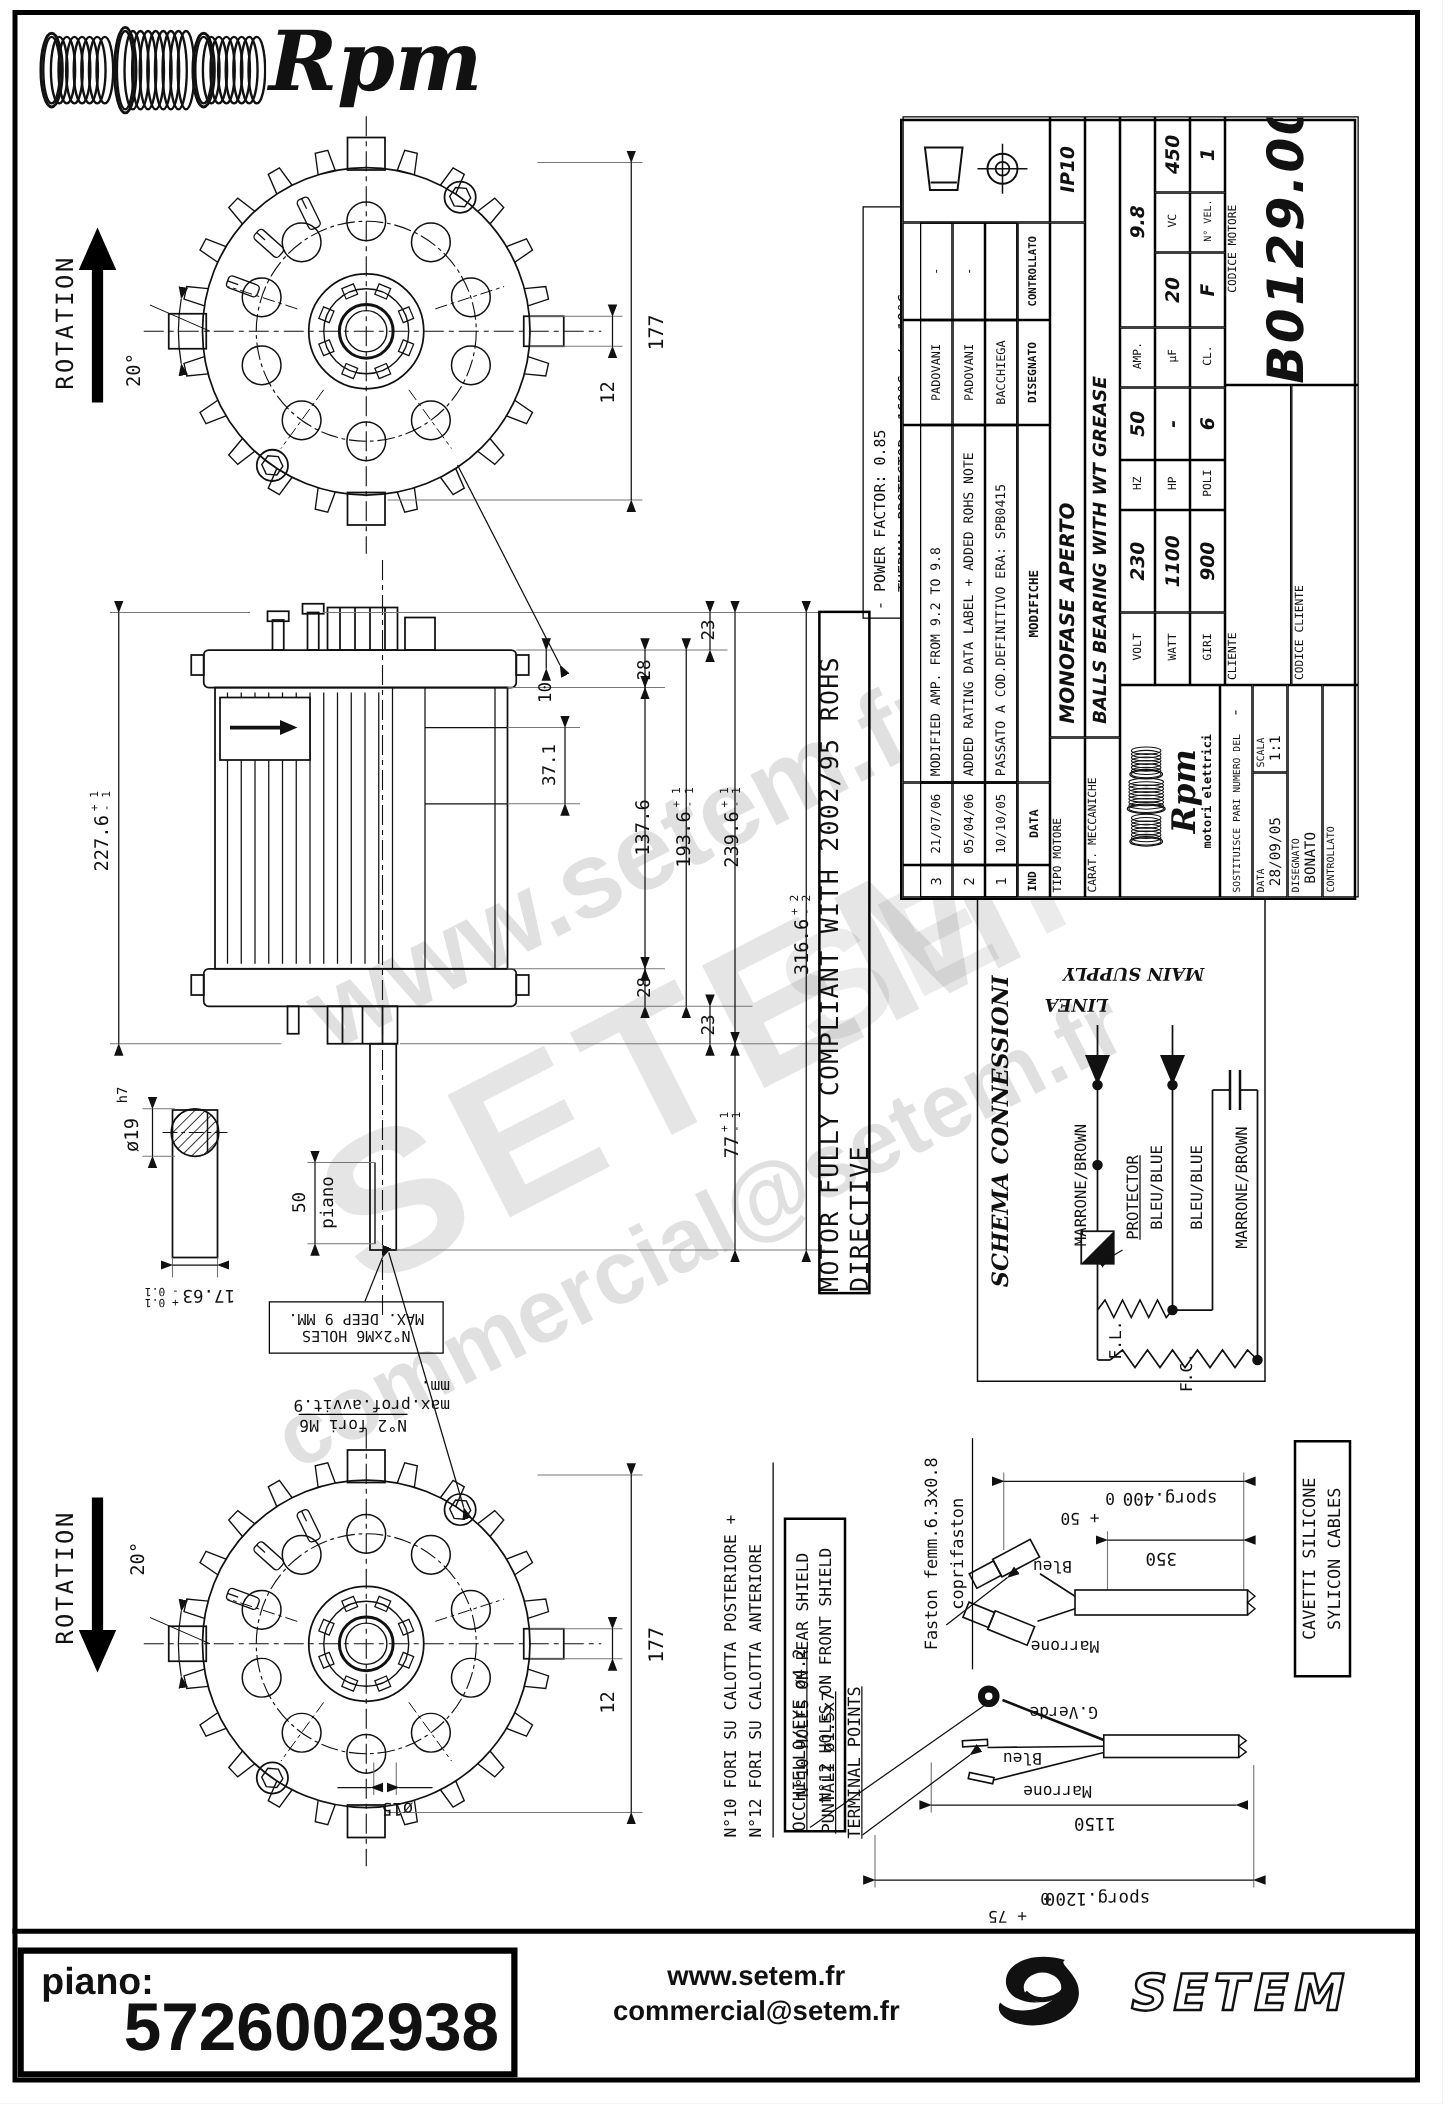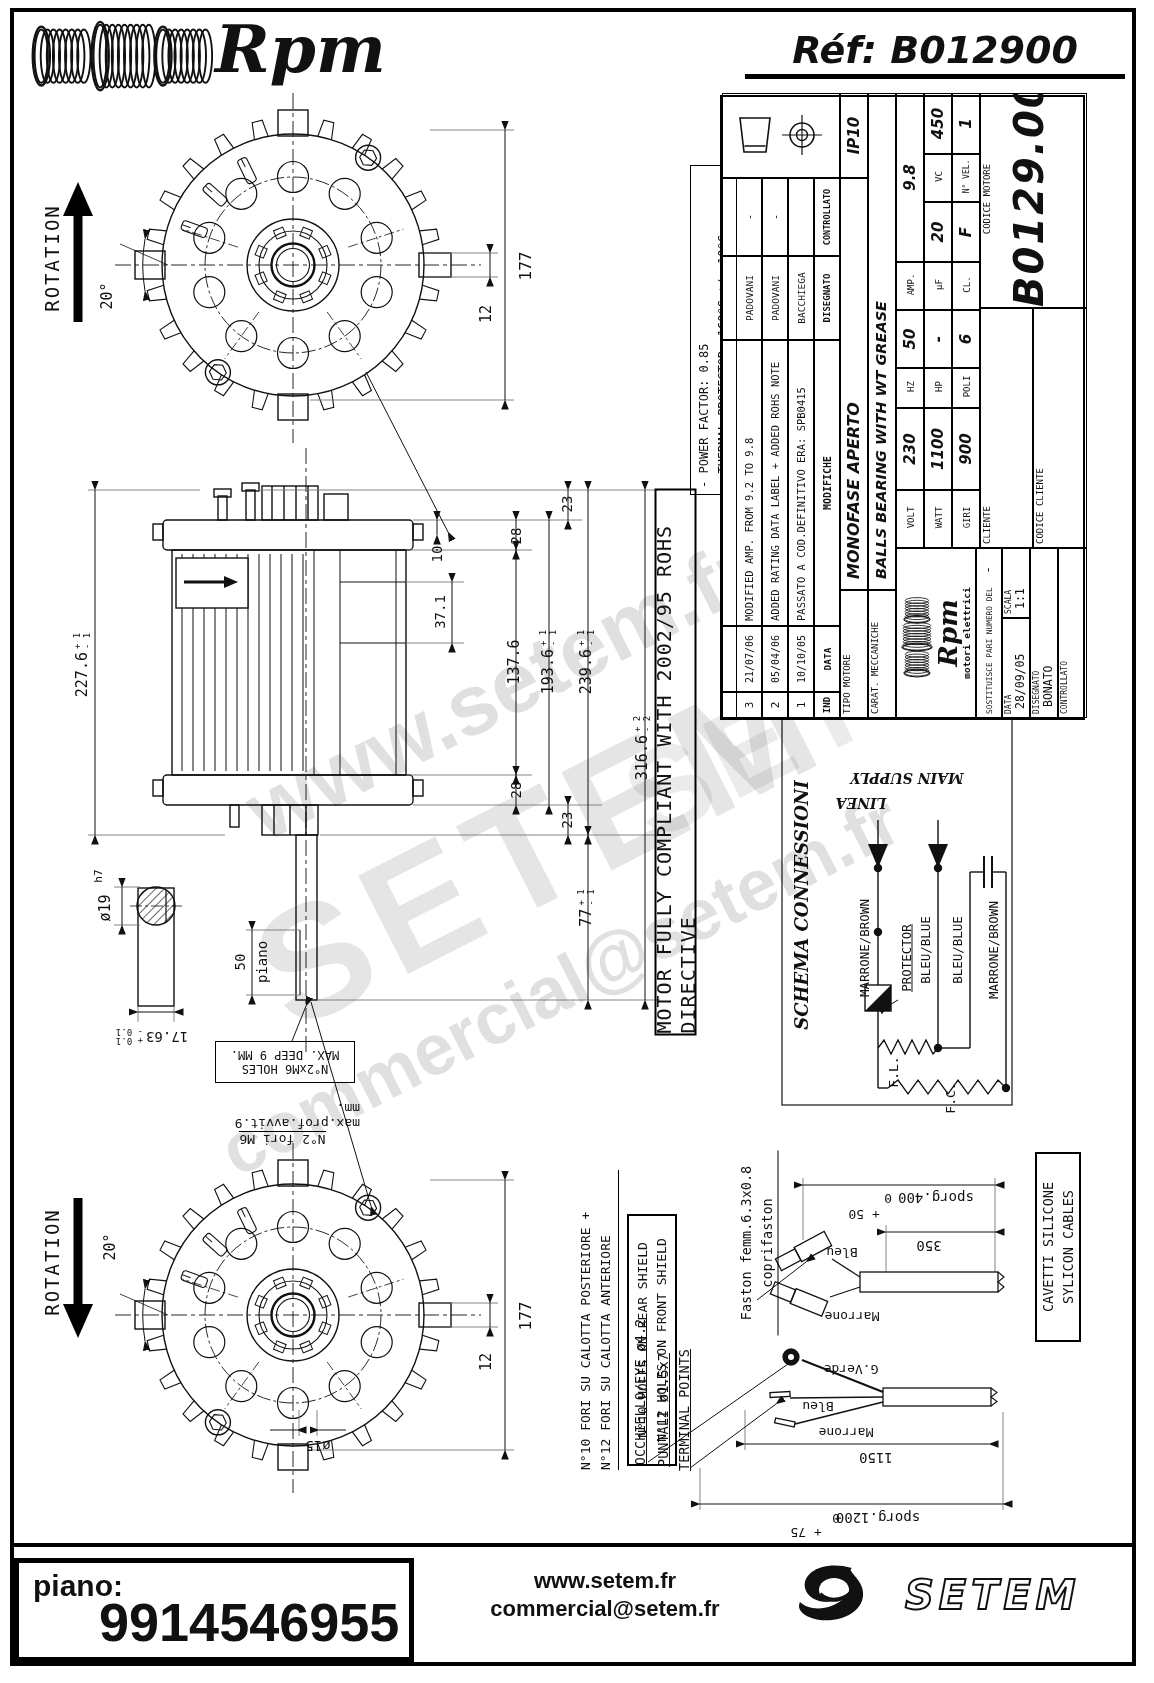--- a/index.html
+++ b/index.html
@@ -66,21 +66,20 @@
         <ellipse cx="154.8" cy="38" rx="7" ry="28" stroke-width="2"></ellipse>
         <ellipse cx="161.2" cy="38" rx="7" ry="28" stroke-width="2"></ellipse>
         <ellipse cx="167.6" cy="38" rx="7" ry="28" stroke-width="2"></ellipse>
         <ellipse cx="174" cy="38" rx="7" ry="28" stroke-width="2"></ellipse>
         <ellipse cx="180.4" cy="38" rx="7" ry="28" stroke-width="2"></ellipse>
         <ellipse cx="186.8" cy="38" rx="7" ry="28" stroke-width="2"></ellipse>
         <ellipse cx="142" cy="38" rx="9" ry="31" stroke-width="2.5"></ellipse>
       </g>
     </svg>
   <div class="abs" style="left:215px;top:10px;font-family:'DejaVu Serif',serif;font-style:italic;font-weight:bold;font-size:66px;">Rpm</div>
-  <div class="abs" style="left:745px;top:28px;width:380px;text-align:center;font-family:'DejaVu Sans',sans-serif;font-weight:bold;font-style:italic;font-size:38px;border-bottom:5px solid #000;padding-bottom:2px;">Réf:  B012900</div>
 
   <svg id="dwg" class="abs" style="left:0;top:0;" width="1154" height="1683" fill="none" stroke="#111">
     <defs>
       <marker id="ma" viewBox="0 0 10 10" refX="0.5" refY="5" markerWidth="10" markerHeight="10" orient="auto-start-reverse">
         <path d="M0,5 L10,1.2 L10,8.8 z" fill="#111" stroke="none"></path>
       </marker>
       <pattern id="hatch" width="6" height="6" patternTransform="rotate(45)" patternUnits="userSpaceOnUse">
         <line x1="0" y1="0" x2="0" y2="6" stroke="#111" stroke-width="1.3"></line>
       </pattern>
     </defs>
@@ -742,21 +741,21 @@
         <div class="tlab">CODICE CLIENTE</div>
       </div>
     <div class="tc" style="left:410px;top:258px;width:215px;height:107px;">
       <div class="tlab" style="text-align:center;">CODICE MOTORE</div>
       <div class="tval" style="font-size:40px;text-align:center;margin-top:14px;letter-spacing:2px;">B0129.00</div>
     </div>
   </div>
 
   <div class="abs" style="left:14px;top:1558px;width:400px;height:104px;border:5px solid #000;box-sizing:border-box;background:#fff;">
     <div class="abs" style="left:14px;top:6px;font-family:'Liberation Sans',sans-serif;font-weight:bold;font-size:30px;">piano:</div>
-    <div class="abs" style="left:80px;top:28px;font-family:'Liberation Sans',sans-serif;font-weight:bold;font-size:54px;">9914546955</div>
+    <div class="abs" style="left:80px;top:28px;font-family:'Liberation Sans',sans-serif;font-weight:bold;font-size:54px;">5726002938</div>
   </div>
   <div class="abs" style="left:470px;top:1568px;width:270px;text-align:center;font-family:'Liberation Sans',sans-serif;font-weight:bold;font-size:22px;">www.setem.fr</div>
   <div class="abs" style="left:450px;top:1596px;width:310px;text-align:center;font-family:'Liberation Sans',sans-serif;font-weight:bold;font-size:22px;">commercial@setem.fr</div>
   <svg class="abs" style="left:790px;top:1558px;" width="110" height="68">
     <path d="M62,10 C34,2 12,14 15,30 C18,44 40,48 54,40 C42,52 20,54 10,44 C4,56 26,66 48,61 C70,56 80,38 68,22 C64,16 58,12 62,10 z" fill="#111"></path>
     <ellipse cx="44" cy="32" rx="15" ry="12" fill="#fff"></ellipse>
     <path d="M30,36 C40,46 58,42 64,30" fill="none" stroke="#111" stroke-width="4"></path>
   </svg>
   <div class="abs setem-outline" style="left:905px;top:1572px;font-size:40px;">SETEM</div>
 

